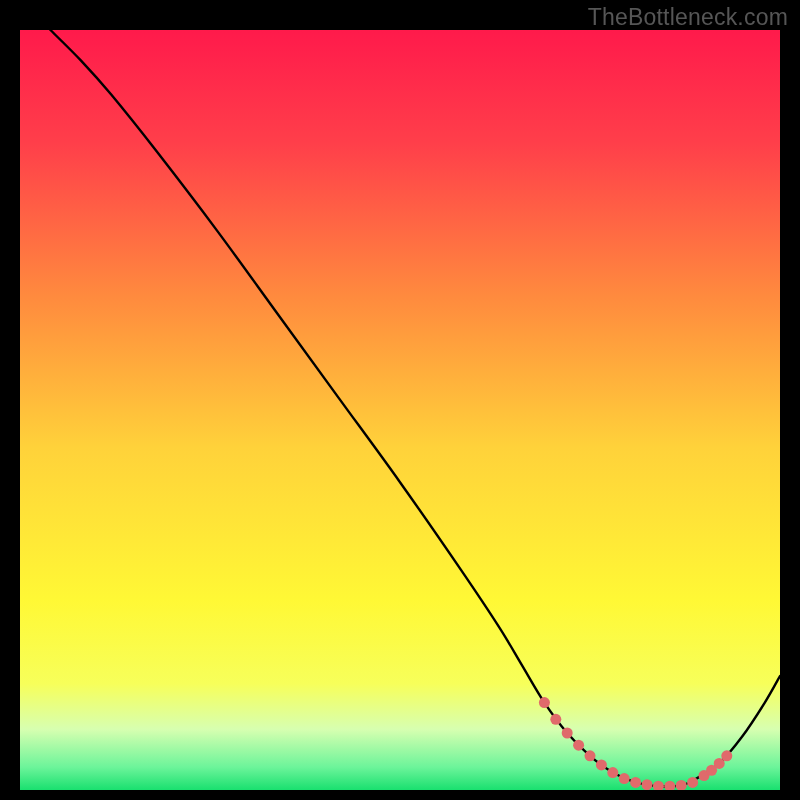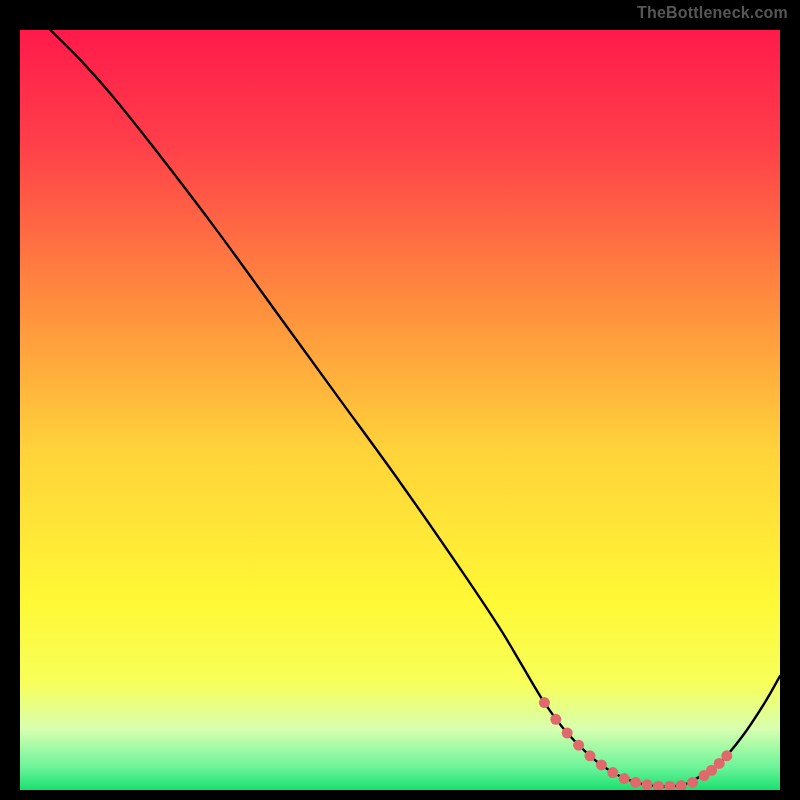--- a/index.html
+++ b/index.html
@@ -24,22 +24,22 @@
     left: 0;
     top: 0;
     width: 760px;
     height: 760px;
   }
   .watermark {
     position: absolute;
     top: 4px;
     right: 12px;
     color: #565656;
-    font-size: 16px;
-    font-weight: 700;
+    font-size: 23px;
+    font-weight: 400;
     letter-spacing: 0.2px;
     user-select: none;
   }
 </style>
 </head>
 <body>
 
 <div class="watermark">TheBottleneck.com</div>
 
 <div class="frame">

